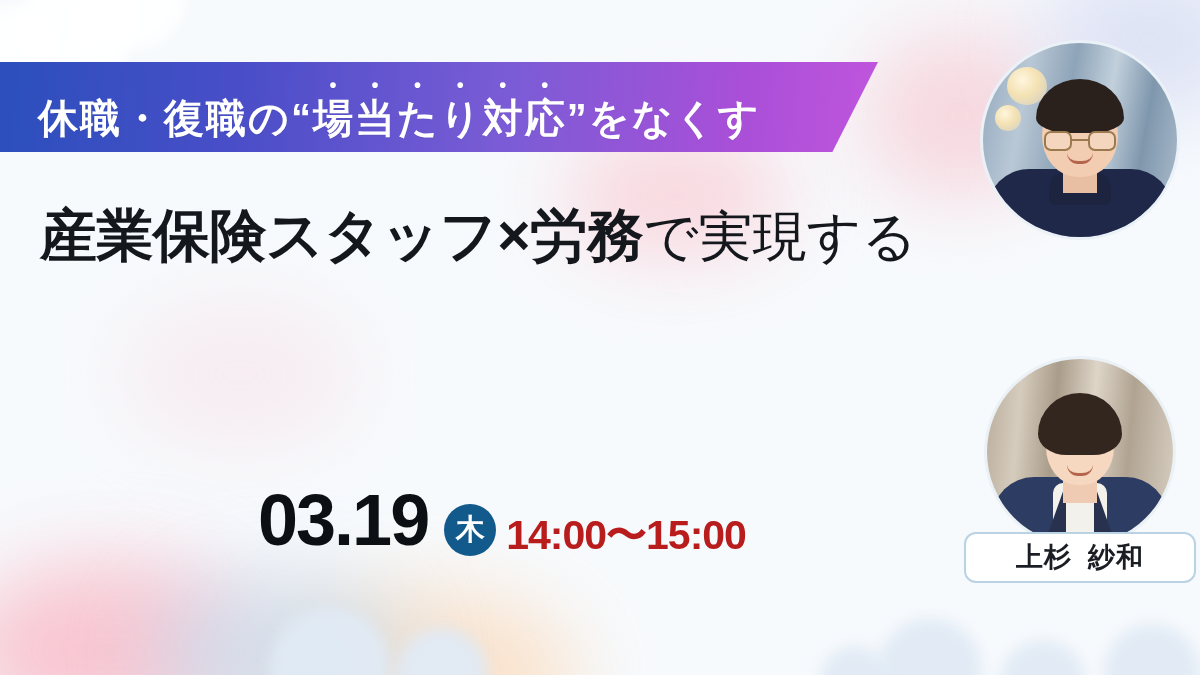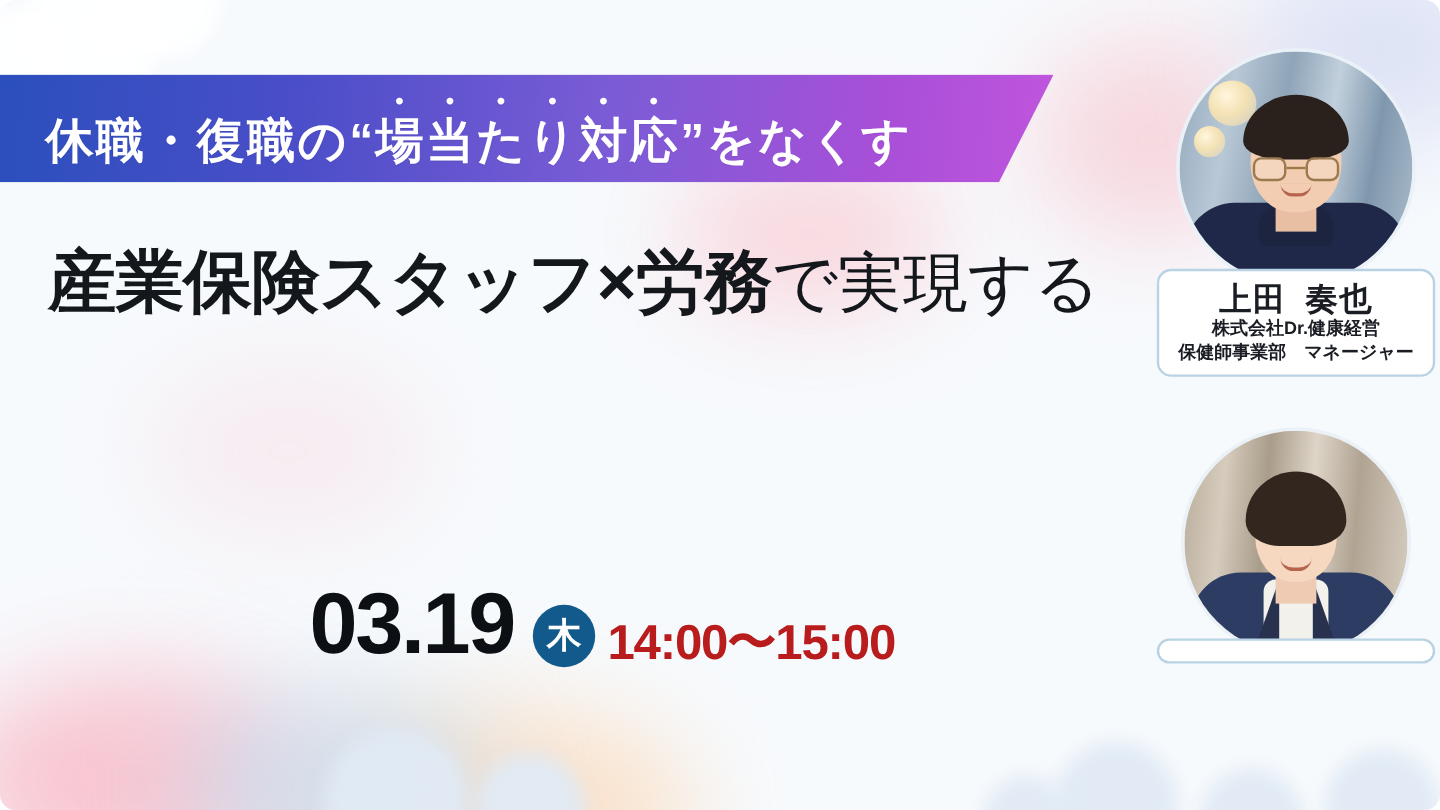--- a/index.html
+++ b/index.html
@@ -11,21 +11,20 @@
     overflow: hidden;
     font-family: "Liberation Sans", "DejaVu Sans", sans-serif;
   }
 
   #banner {
     position: relative;
     width: 1200px;
     height: 675px;
     background: #f7fafd;
     overflow: hidden;
-    border-radius: 13px;
   }
 
   
   .bg-layer {
     position: absolute;
     inset: 0;
     overflow: hidden;
   }
 
   .blob {
@@ -409,36 +408,32 @@
       <div class="neck neck-1"></div>
       <div class="head head-1"></div>
       <div class="hair hair-1"></div>
       <div class="glasses">
         <span class="lens lens-l"></span>
         <span class="bridge"></span>
         <span class="lens lens-r"></span>
       </div>
       <div class="smile smile-1"></div>
     </div>
-    <div class="name-card">
-      <div class="sp-name"><span>上田</span><span class="gap"></span><span>奏也</span></div>
-      <div class="sp-org">株式会社Dr.健康経営</div>
-      <div class="sp-role">保健師事業部　マネージャー</div>
-    </div>
   </div>
 
   <div class="speaker speaker-2">
     <div class="photo photo-2">
       <div class="ph-bg ph-bg-2"></div>
       <div class="jacket jacket-2"></div>
       <div class="inner-shirt"></div>
       <span class="lapel lapel-l"></span>
       <span class="lapel lapel-r"></span>
       <div class="neck neck-2"></div>
       <div class="head head-2"></div>
       <div class="hair hair-2"></div>
       <div class="smile smile-2"></div>
     </div>
     <div class="name-card">
+      <div class="sp-name"><span>上杉</span><span class="gap"></span><span>紗和</span></div>
     </div>
   </div>
 
 </div>
 
 </body></html>

